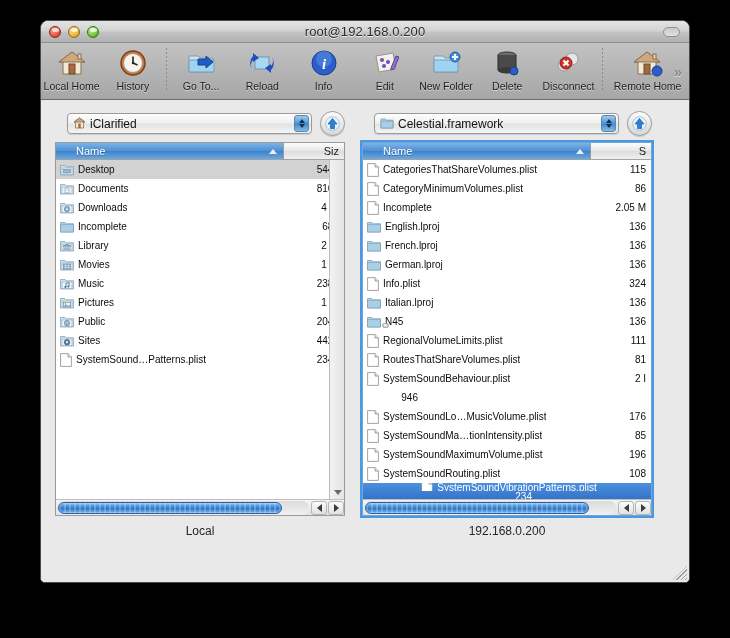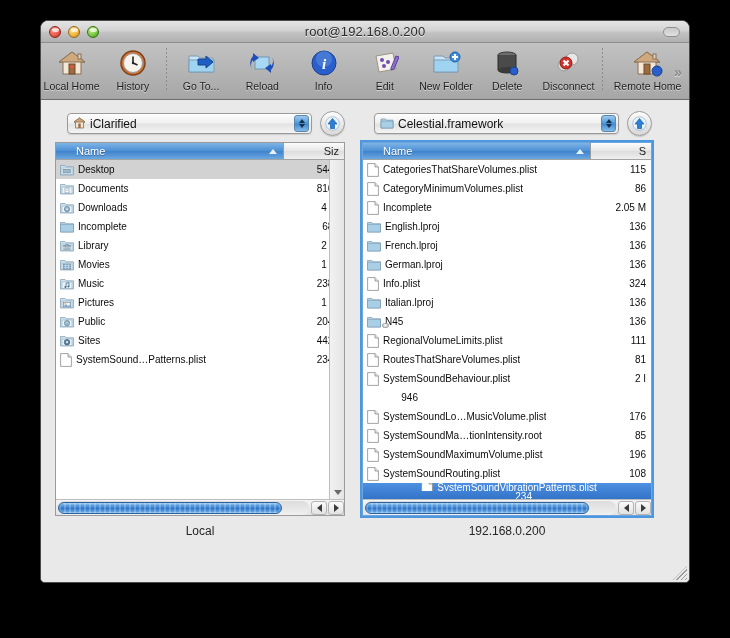--- a/index.html
+++ b/index.html
@@ -790,21 +790,21 @@
                 <div class="sz">176</div>
               </div>
               <div class="row">
                 <div class="nm">
                   <span style="display: flex;">
                     <svg class="docicon" width="12" height="14" viewBox="0 0 12 14">
                       <path d="M0.6 0.6 h7.4 L11.4 4 v9.4 H0.6 Z" fill="#ffffff" stroke="#8c8c8c" stroke-width="0.8"></path>
                       <path d="M8 0.6 V4 h3.4" fill="#e4e4e4" stroke="#8c8c8c" stroke-width="0.8"></path>
                     </svg>
                   </span>
-                  <span class="nmtxt">SystemSoundMa…tionIntensity.root</span>
+                  <span class="nmtxt">SystemSoundMa…tionIntensity.plist</span>
                 </div>
                 <div class="sz">85</div>
               </div>
               <div class="row">
                 <div class="nm">
                   <span style="display: flex;">
                     <svg class="docicon" width="12" height="14" viewBox="0 0 12 14">
                       <path d="M0.6 0.6 h7.4 L11.4 4 v9.4 H0.6 Z" fill="#ffffff" stroke="#8c8c8c" stroke-width="0.8"></path>
                       <path d="M8 0.6 V4 h3.4" fill="#e4e4e4" stroke="#8c8c8c" stroke-width="0.8"></path>
                     </svg>

